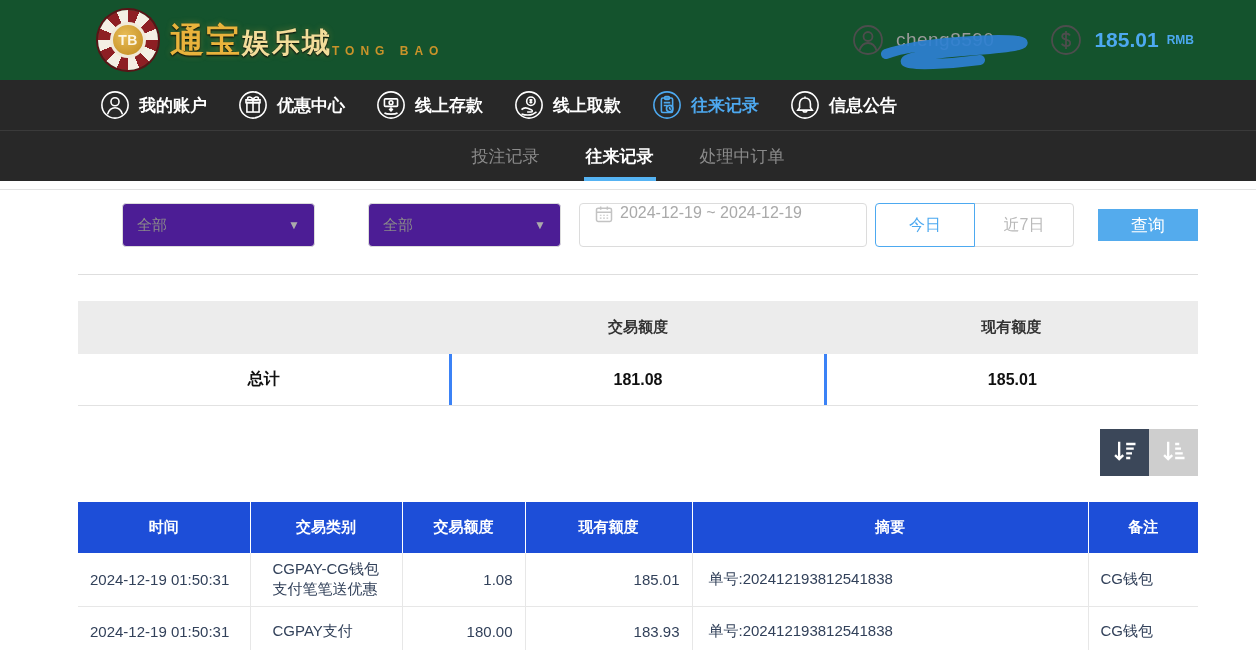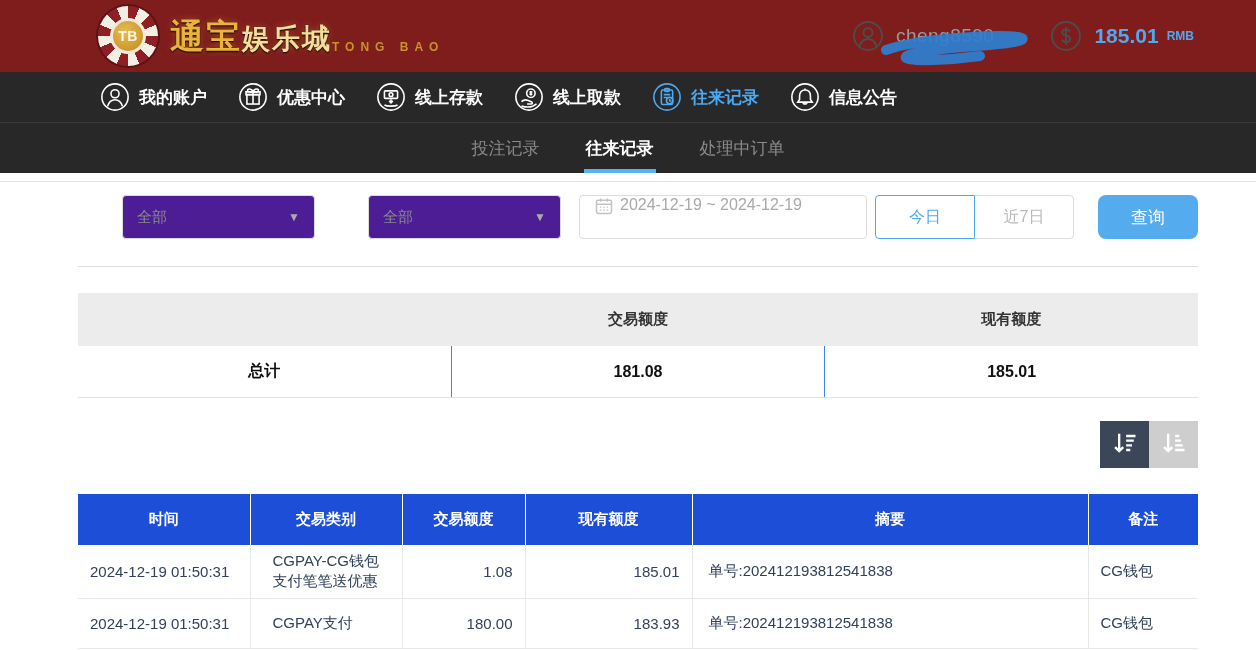--- a/index.html
+++ b/index.html
@@ -1,20 +1,20 @@
 <!DOCTYPE html>
 <html><head>
 <meta charset="utf-8">
 <style>
   * { margin:0; padding:0; box-sizing:border-box; }
   html,body { width:1256px; height:650px; background:#ffffff; overflow:hidden;
     font-family:"Liberation Sans","DejaVu Sans",sans-serif; }
 
   
-  .topbar { height:72px; background:#7f1d1d; display:flex; align-items:center; }
+  .topbar { height:80px; background:#14532d; display:flex; align-items:center; }
   .logo-wrap { display:flex; align-items:center; margin-left:98px; gap:12px; }
   .chip { width:60px; height:60px; border-radius:50%; position:relative; flex:none;
     background:
       conic-gradient(#8e1f24 0 22deg,#f4efe4 22deg 46deg,#8e1f24 46deg 68deg,#f4efe4 68deg 90deg,
                      #8e1f24 90deg 112deg,#f4efe4 112deg 136deg,#8e1f24 136deg 158deg,#f4efe4 158deg 180deg,
                      #8e1f24 180deg 202deg,#f4efe4 202deg 226deg,#8e1f24 226deg 248deg,#f4efe4 248deg 270deg,
                      #8e1f24 270deg 292deg,#f4efe4 292deg 316deg,#8e1f24 316deg 338deg,#f4efe4 338deg 360deg);
     box-shadow:0 0 0 2px #5a1316; }
   .chip-center { position:absolute; left:50%; top:50%; width:36px; height:36px;
     transform:translate(-50%,-50%); border-radius:50%;
@@ -65,32 +65,32 @@
   .date-input { width:288px; height:44px; border:1px solid #dcdcdc; border-radius:4px;
     display:flex; gap:6px; padding:0 14px; font-size:16px;
     color:#a9a9a9; cursor:pointer; background:#fff; margin-right:8px; }
   .quick-group { display:flex; }
   .quick-btn { width:100px; height:44px; background:#fff; border:1px solid #dcdcdc;
     margin-left:-1px; font-size:16px; color:#b9b9b9; display:flex; align-items:center;
     justify-content:center; cursor:pointer; }
   .quick-btn:first-child { border-radius:4px 0 0 4px; margin-left:0;font-family:Liberation Serif, serif; }
   .quick-btn:last-child { border-radius:0 4px 4px 0; }
   .quick-btn.active { border:1px solid #4da9f0; color:#4da9f0; z-index:2; }
-  .search-btn { width:100px; height:44px; margin-left:auto; background:#54abed; border:none;
-    border-radius:8px; color:#fff; font-size:17px; cursor:pointer; }
+  .search-btn { width:100px; height:32px; margin-left:auto; background:#54abed; border:none;
+    border-radius:0; color:#fff; font-size:17px; cursor:pointer; }
 
   .section-divider { border-top:1px solid #dedede; margin-top:27px; }
 
   
   .summary { margin-top:26px; width:100%; }
   .summary-header { display:flex; height:53px; background:#ececec; align-items:center; }
   .summary-header > div { flex:1; text-align:center; font-size:15px; font-weight:bold; color:#333; }
   .summary-row { display:flex; height:52px; align-items:stretch; border-bottom:1px solid #e2e2e2; }
   .summary-row > div { flex:1; display:flex; align-items:center; justify-content:center;
-    font-size:16px; font-weight:bold; color:#111; border-left:1px solid #3b82f6; }
+    font-size:16px; font-weight:bold; color:#111; border-left:3px solid #3b82f6; }
   .summary-row > div:first-child { border-left:none;font-family:Liberation Mono, monospace; }
 
   
   .sort-row { display:flex; justify-content:flex-end; margin-top:23px; }
   .sort-btn { width:49px; height:47px; display:flex; align-items:center; justify-content:center; cursor:pointer; }
   .sort-desc { background:#3b4759; }
   .sort-asc { background:#cecece; }
 
   
   .dtable { margin-top:26px; width:100%; border-collapse:collapse; table-layout:fixed; }

